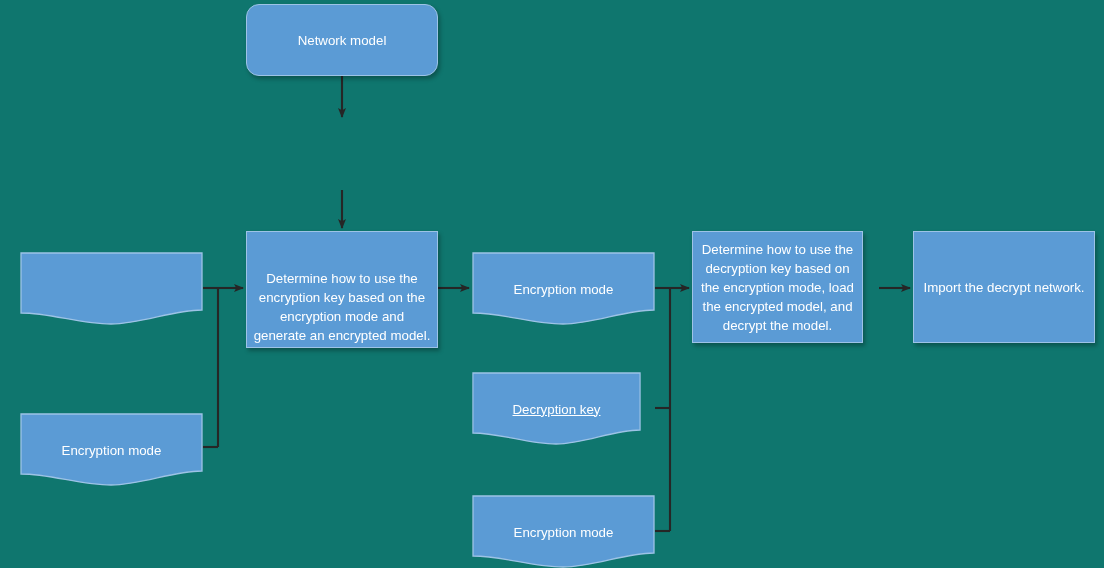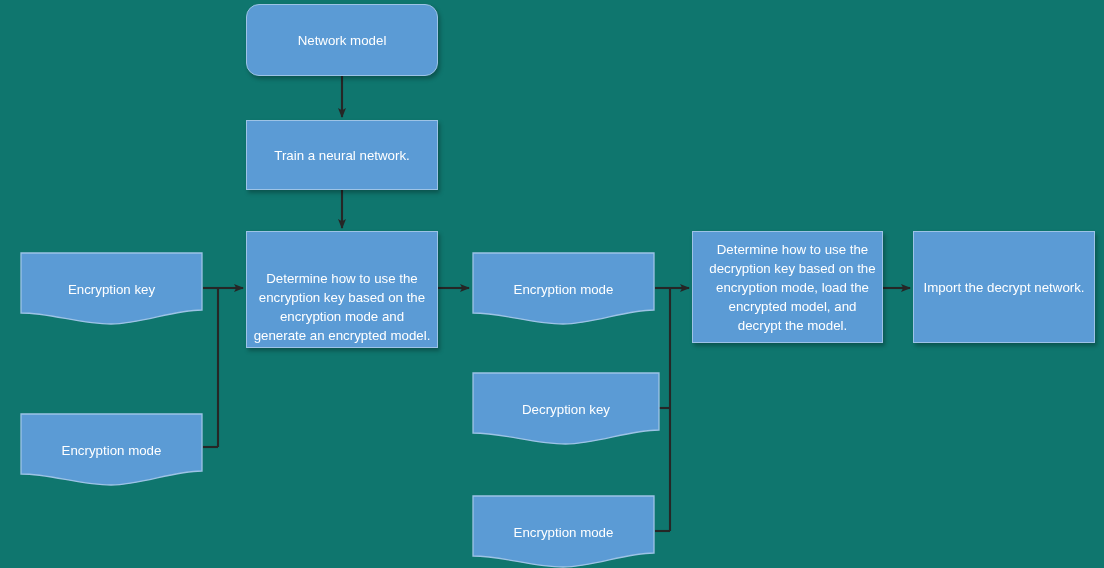--- a/index.html
+++ b/index.html
@@ -113,64 +113,60 @@
       <path d="M670,288 L689,288" marker-end="url(#ah)"></path>
 
       <path d="M879,288 L910,288" marker-end="url(#ah)"></path>
     </g>
   </svg>
 
   <div class="node round" style="left:246px; top:4px; width:192px; height:72px;">
     <span class="lbl">Network model</span>
   </div>
 
-  <div class="node rect" style="left:246px; top:120px; width:192px; height:70px;">
-    <span class="lbl">Train a neural network.</span>
-  </div>
 
   <div class="node rect" style="left:246px; top:231px; width:192px; height:117px;align-items:flex-end;">
     <span class="lbl">Determine how to use the encryption key based on the encryption mode and generate an encrypted model.</span>
   </div>
 
   <div class="node wave" style="left:20px; top:252px; width:183px; height:74px;">
     <svg viewBox="0 0 183 74" preserveAspectRatio="none">
       <path d="M1,1 L182,1 L182,58 C152,58 122,72 91,72 C60,72 31,61 1,61 Z" fill="#5B9BD5" stroke="#9DC3E6" stroke-width="1.3"></path>
     </svg>
-    <span class="lbl">Encryption key</span>
   </div>
 
   <div class="node wave" style="left:20px; top:413px; width:183px; height:74px;">
     <svg viewBox="0 0 183 74" preserveAspectRatio="none">
       <path d="M1,1 L182,1 L182,58 C152,58 122,72 91,72 C60,72 31,61 1,61 Z" fill="#5B9BD5" stroke="#9DC3E6" stroke-width="1.3"></path>
     </svg>
     <span class="lbl">Encryption mode</span>
   </div>
 
   <div class="node wave" style="left:472px; top:252px; width:183px; height:74px;">
     <svg viewBox="0 0 183 74" preserveAspectRatio="none">
       <path d="M1,1 L182,1 L182,58 C152,58 122,72 91,72 C60,72 31,61 1,61 Z" fill="#5B9BD5" stroke="#9DC3E6" stroke-width="1.3"></path>
     </svg>
     <span class="lbl">Encryption mode</span>
   </div>
 
-  <div class="node wave" style="left:472px; top:372px; width:188px; height:74px;">
+  <div class="node wave" style="left:472px; top:372px; width:169px; height:74px;text-decoration:underline;">
     <svg viewBox="0 0 183 74" preserveAspectRatio="none">
       <path d="M1,1 L182,1 L182,58 C152,58 122,72 91,72 C60,72 31,61 1,61 Z" fill="#5B9BD5" stroke="#9DC3E6" stroke-width="1.3"></path>
     </svg>
     <span class="lbl">Decryption key</span>
   </div>
 
   <div class="node wave" style="left:472px; top:495px; width:183px; height:74px;">
     <svg viewBox="0 0 183 74" preserveAspectRatio="none">
       <path d="M1,1 L182,1 L182,58 C152,58 122,72 91,72 C60,72 31,61 1,61 Z" fill="#5B9BD5" stroke="#9DC3E6" stroke-width="1.3"></path>
     </svg>
     <span class="lbl">Encryption mode</span>
   </div>
 
-  <div class="node rect" style="left:692px; top:231px; width:191px; height:112px;padding-left:16px;">
+  <div class="node rect" style="left:692px; top:231px; width:171px; height:112px;">
     <span class="lbl">Determine how to use the decryption key based on the encryption mode, load the encrypted model, and decrypt the model.</span>
   </div>
 
   <div class="node rect" style="left:913px; top:231px; width:182px; height:112px;">
     <span class="lbl nowrap">Import the decrypt network.</span>
   </div>
 
 </div>
 
 </body></html>

